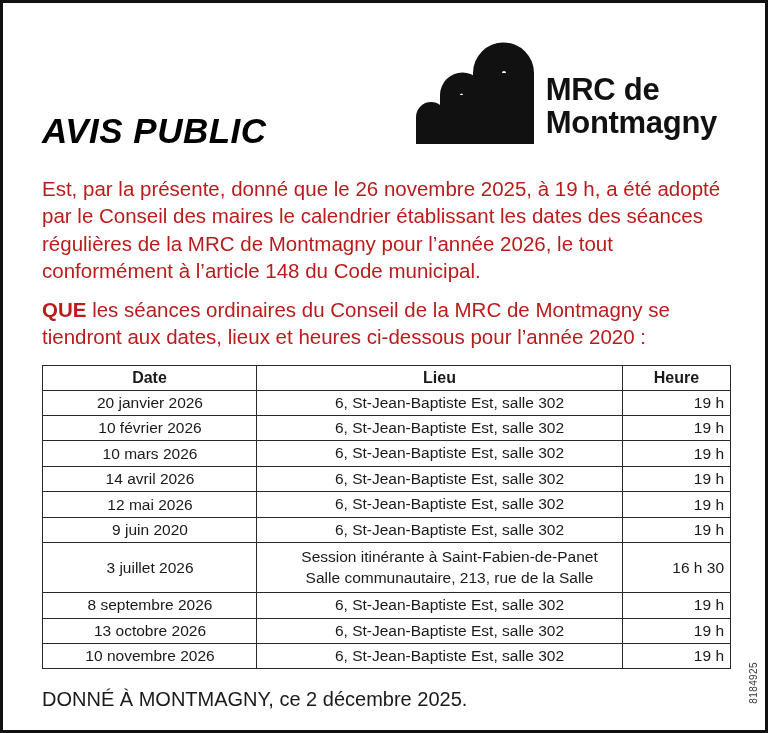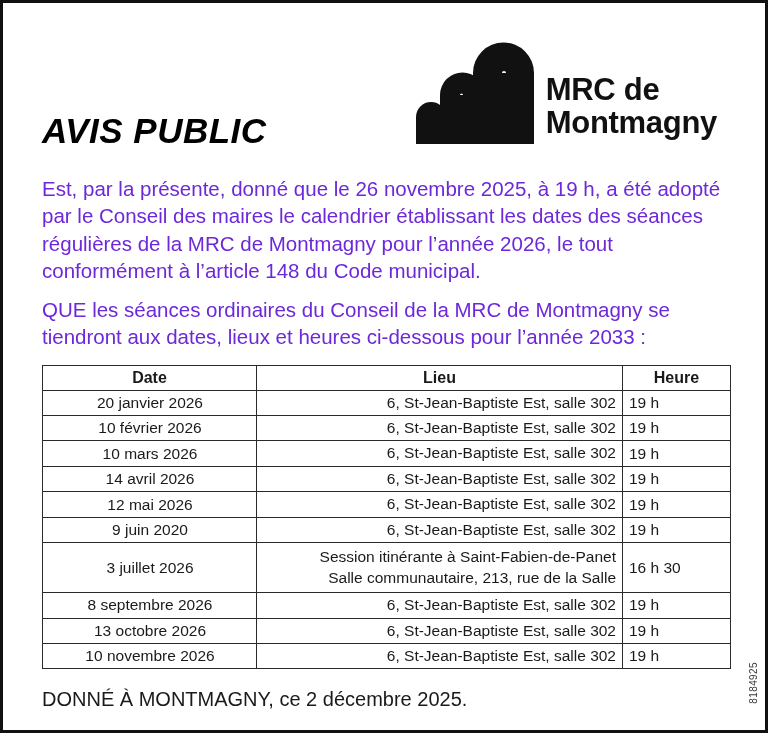--- a/index.html
+++ b/index.html
@@ -74,26 +74,26 @@
     color: #111111;
     padding-bottom: 4px;
     white-space: nowrap;
   }
   .logo-text .line2 { display: block; }
 
   
   .para {
     font-size: 20.5px;
     line-height: 1.33;
-    color: #6d28d9;
+    color: #b91c1c;
     margin: 0 0 12px 5px;
     max-width: 700px;
   }
   .para.p2 { margin-bottom: 14px; }
-  .para b { font-weight: normal; }
+  .para b { font-weight: bold; }
 
   
   .sched-wrap {
     margin: 0 0 0 5px;
   }
   table.sched {
     border-collapse: collapse;
     width: 688px;
     font-size: 15.5px;
     color: #1a1a1a;
@@ -110,25 +110,25 @@
     font-weight: bold;
     font-size: 16px;
     padding: 3px 6px;
     margin-top: 16px;
   }
   table.sched td.c-date {
     text-align: center;
     padding-left: 7px;
   }
   table.sched td.c-lieu {
+    text-align: center;
+    padding-left: 26px;
+  }
+  table.sched td.c-heure {
     text-align: right;
-    padding-left: 26px;
-  }
-  table.sched td.c-heure {
-    text-align: left;
   }
   table.sched td .lieu-line { display: block; line-height: 1.32; }
   table.sched tr.tall td { padding-top: 4px; padding-bottom: 4px; }
 
   col.col-date  { width: 214px; }
   col.col-lieu  { width: 366px; }
   col.col-heure { width: 108px; }
 
   
   .footer {
@@ -177,21 +177,21 @@
         <div class="logo-text">
           <span>MRC de</span>
           <span class="line2">Montmagny</span>
         </div>
       </div>
     </div>
 
     <p class="para p1">Est, par la présente, donné que le 26 novembre 2025, à 19 h, a été adopté par le Conseil des maires le calendrier établissant les dates des séances régulières de la MRC de Montmagny pour l’année 2026, le tout conformément à l’article 148 du Code municipal.</p>
 
     <p class="para p2">
-      <b>QUE</b><span> les séances ordinaires du Conseil de la MRC de Montmagny se tiendront aux dates, lieux et heures ci-dessous pour l’année 2033 :</span>
+      <b>QUE</b><span> les séances ordinaires du Conseil de la MRC de Montmagny se tiendront aux dates, lieux et heures ci-dessous pour l’année 2020 :</span>
     </p>
 
     <div class="sched-wrap">
       <table class="sched">
         <colgroup>
           <col class="col-date">
             <col class="col-lieu">
             <col class="col-heure">
         </colgroup>
         <thead>

